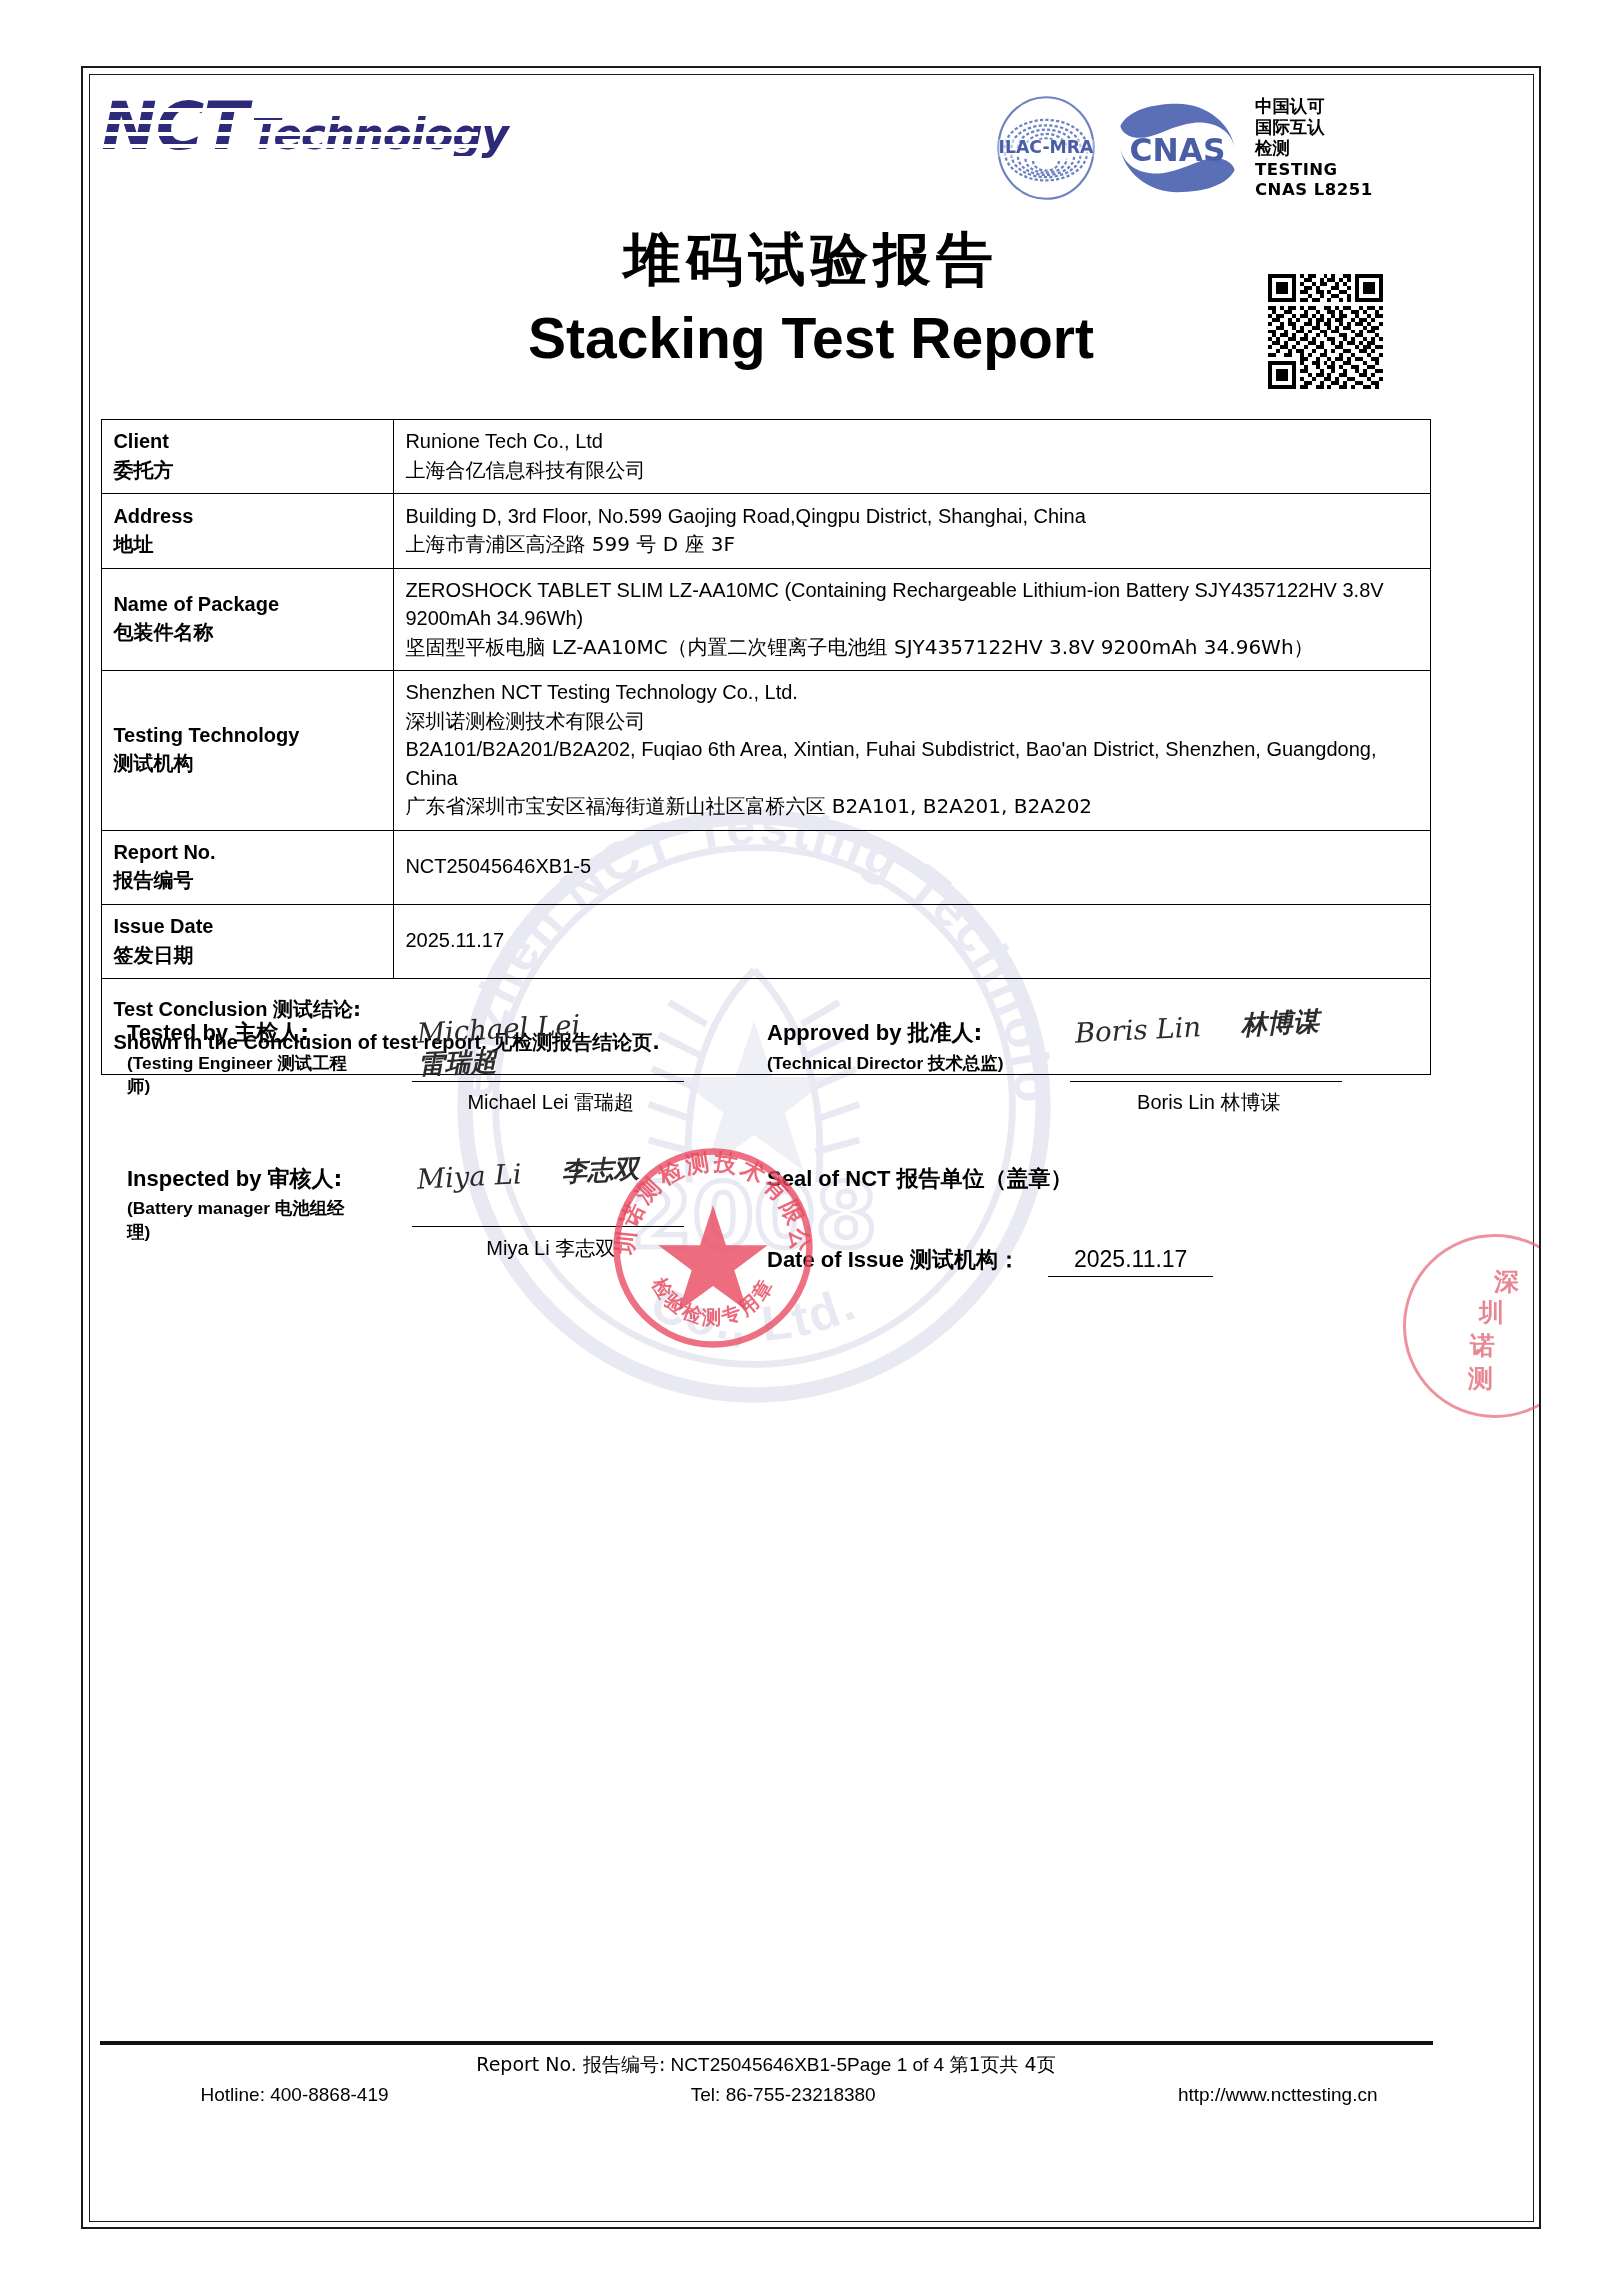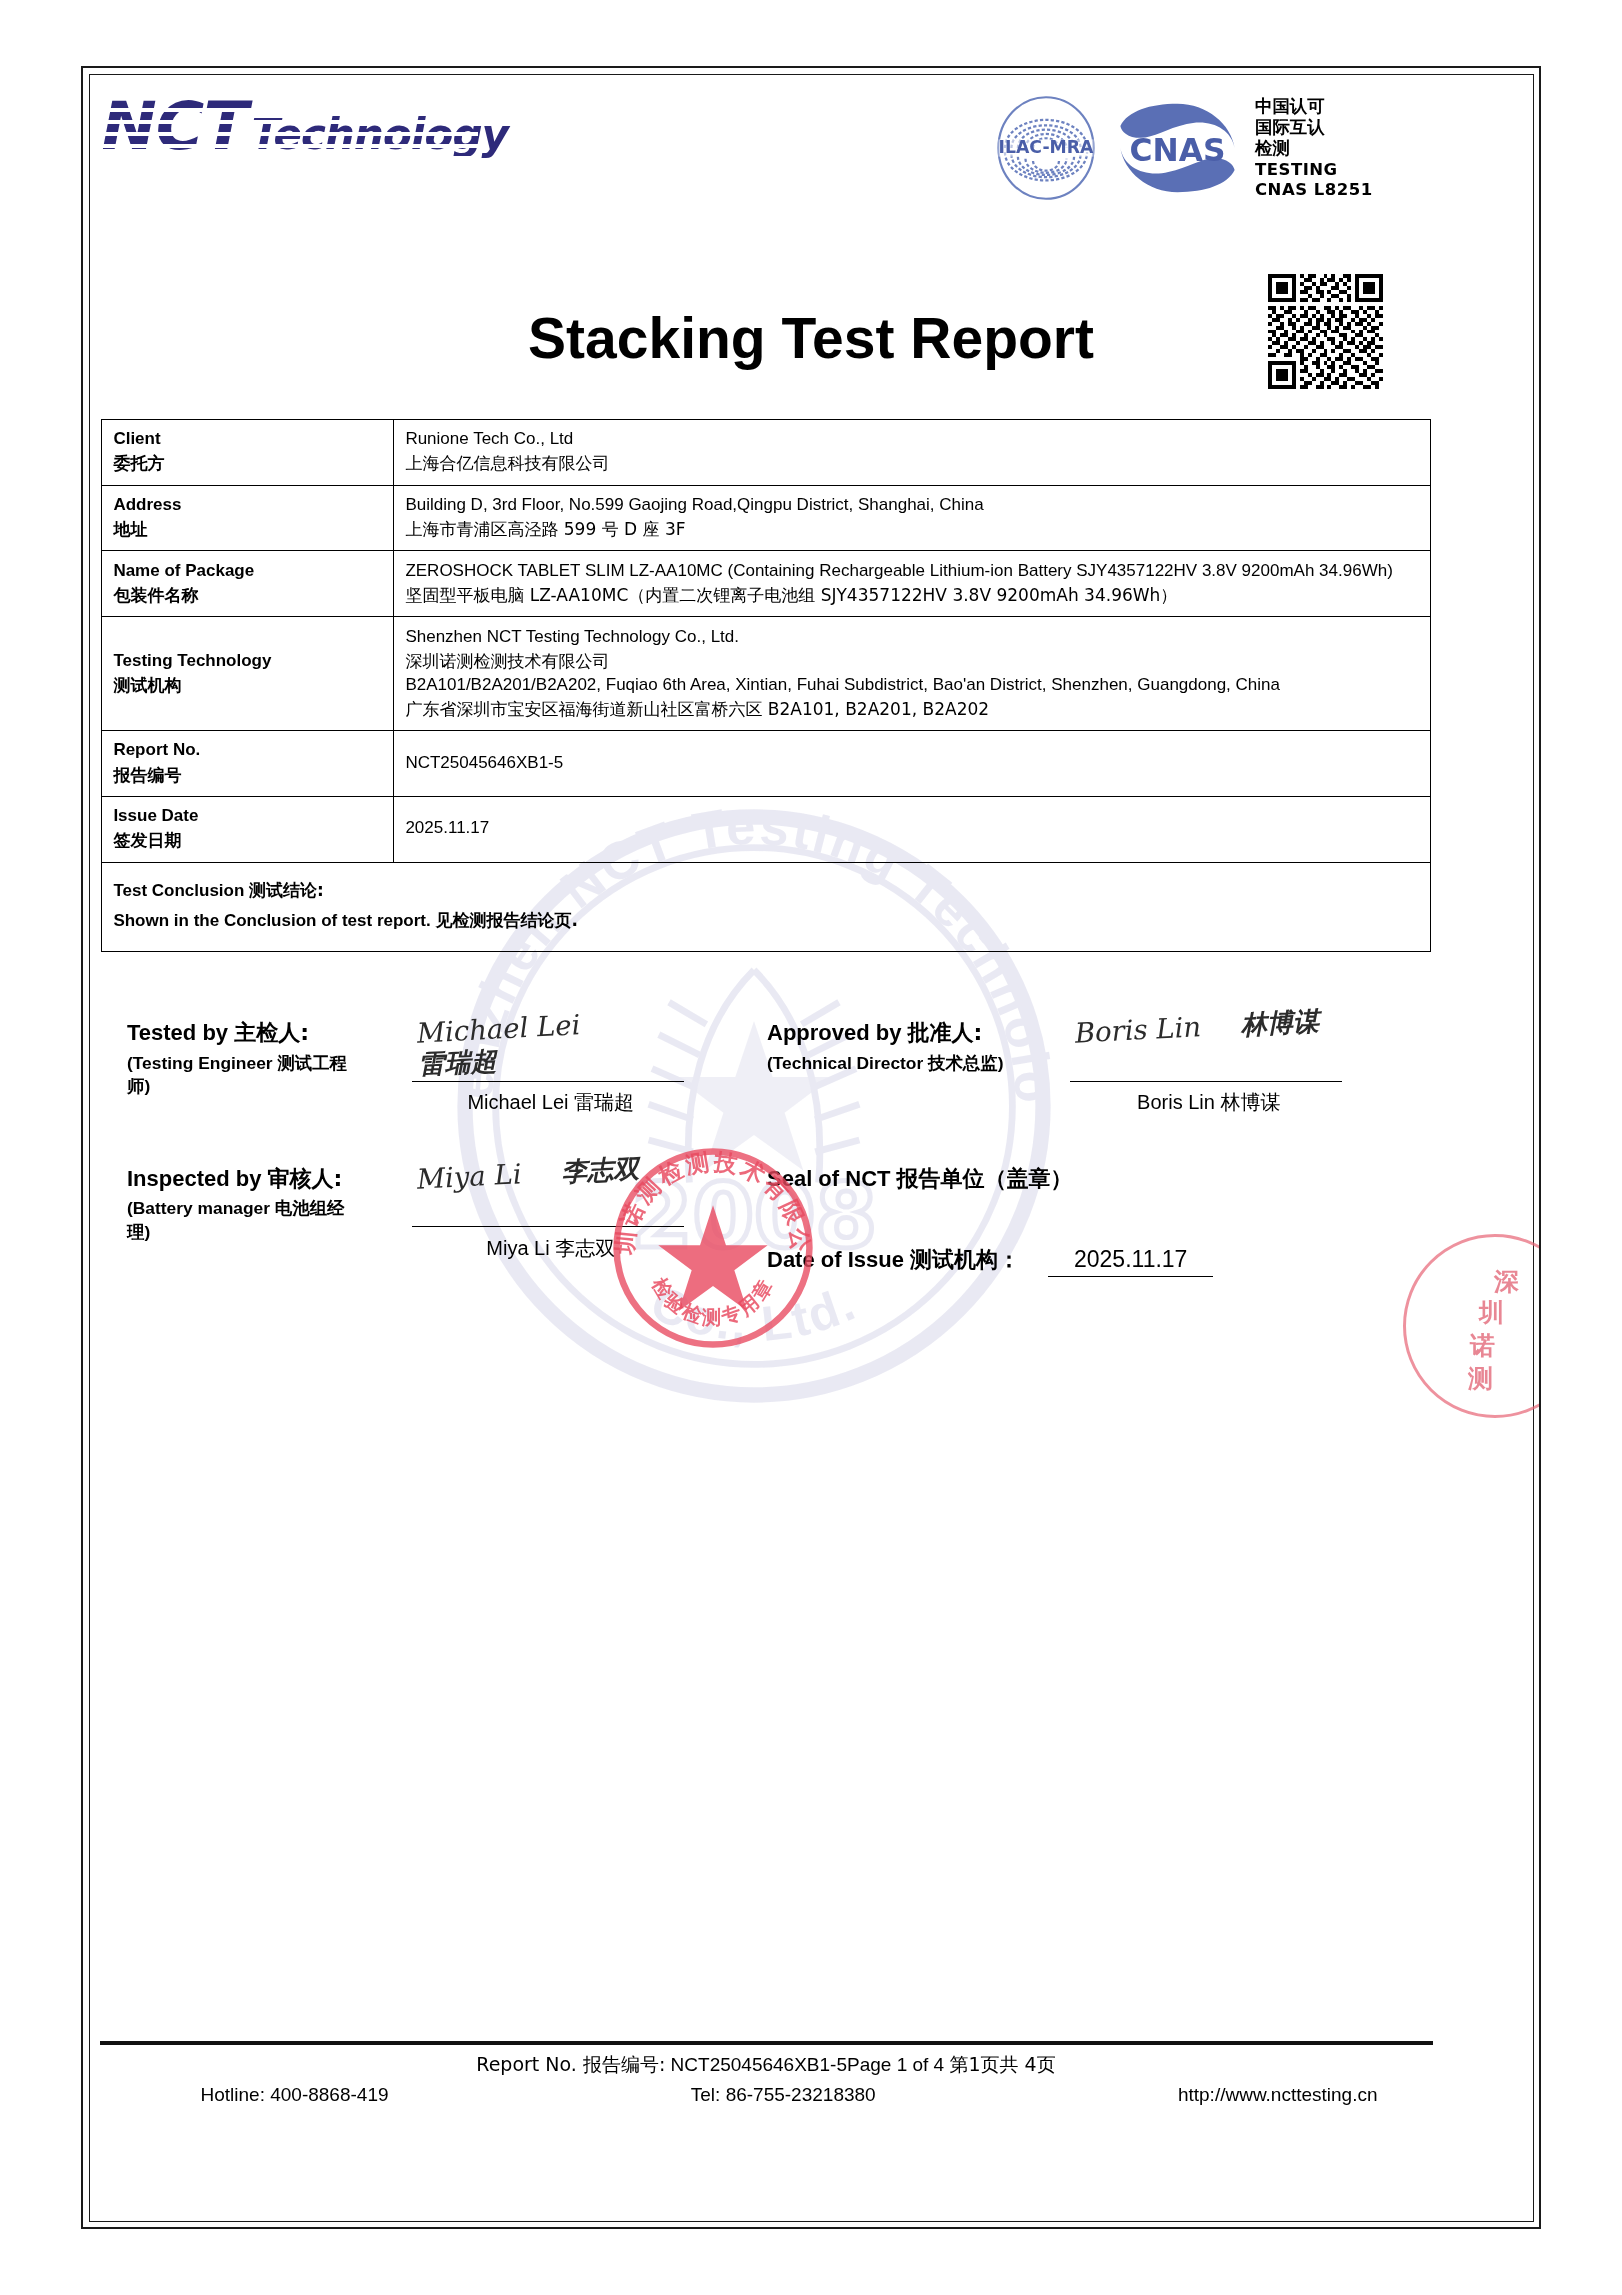--- a/index.html
+++ b/index.html
@@ -149,21 +149,21 @@
     position: absolute;
     left: 18.4px; top: 351px;
     width: 1330px;
     border-collapse: collapse;
     table-layout: fixed;
   }
   .info-table td {
     border: 1.8px solid #000;
     padding: 7.3px 11px 9.2px 11px;
     vertical-align: middle;
-    font-size: 17px;
+    font-size: 20px;
     line-height: 1.42;
   }
   .info-table td.label {
     width: 292px;
     font-weight: bold;
   }
   .info-table td.label .cn { font-family: "DejaVu Sans", sans-serif; }
   .info-table td.value { font-weight: normal; }
   .info-table td.value .cn { font-family: "DejaVu Sans", sans-serif; }
   .info-table td.value .ln { display: block; }
@@ -609,20 +609,21 @@
         <rect x="8" y="28" width="2" height="1"></rect>
           <rect x="12" y="28" width="2" height="1"></rect>
           <rect x="15" y="28" width="1" height="1"></rect>
         <rect x="18" y="28" width="2" height="1"></rect>
           <rect x="21" y="28" width="1" height="1"></rect>
           <rect x="24" y="28" width="2" height="1"></rect>
         <rect x="27" y="28" width="1" height="1"></rect>
       </g>
     </svg>
 
+    <div class="title-cn">堆码试验报告</div>
     <div class="title-en">Stacking Test Report</div>
 
     <table class="info-table">
       <tbody id="info-tbody">
           <tr>
             <td class="label">
               <div>Client</div>
               <div class="cn">委托方</div>
             </td>
             <td class="value">

